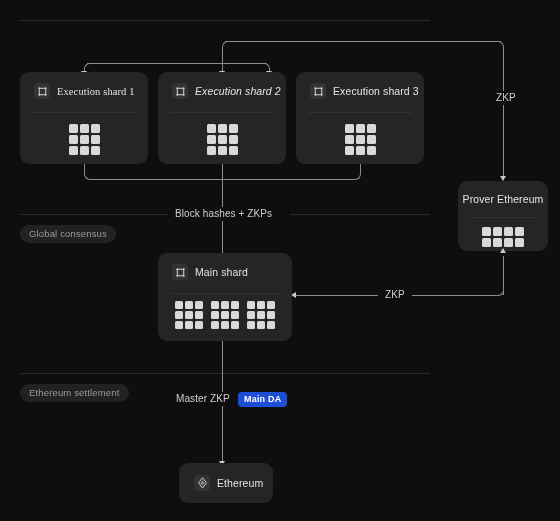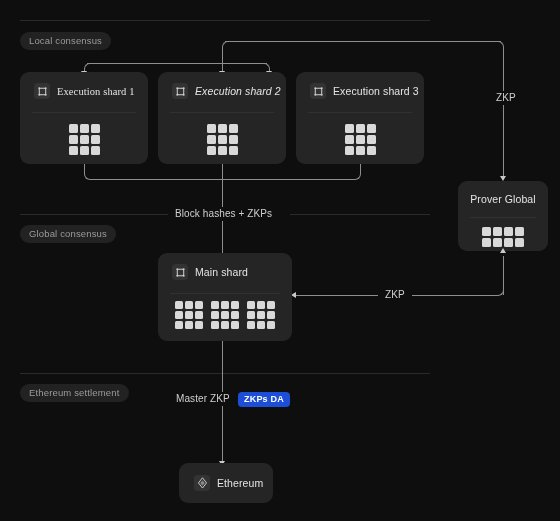--- a/index.html
+++ b/index.html
@@ -170,21 +170,20 @@
 </head>
 <body>
 
 <div id="canvas">
 
   <div class="divider" style="left:20px; top:20px; width:410px;"></div>
   <div class="divider" style="left:20px; top:214px; width:148px;"></div>
   <div class="divider" style="left:290px; top:214px; width:140px;"></div>
   <div class="divider" style="left:20px; top:373px; width:410px;"></div>
 
-  <div class="section-pill" style="left:20px; top:32px;">Local consensus</div>
   <div class="section-pill" style="left:20px; top:225px;">Global consensus</div>
   <div class="section-pill" style="left:20px; top:384px;">Ethereum settlement</div>
 
   <div class="wire h" style="left:87px; top:63px; width:180px;"></div>
 
   <div class="corner c-tl" style="left:84px; top:63px;"></div>
   <div class="corner c-tr" style="left:264px; top:63px;"></div>
   <div class="wire v" style="left:84px; top:69px; height:5px;"></div>
   <div class="wire v" style="left:269px; top:69px; height:5px;"></div>
 
@@ -294,21 +293,21 @@
   <div class="corner c-bl" style="left:84px; top:174px;"></div>
   <div class="corner c-br" style="left:355px; top:174px;"></div>
   <div class="wire h" style="left:90px; top:179px; width:265px;"></div>
   <div class="wire v" style="left:222px; top:164px; height:92px;"></div>
   <div class="arrow-d" style="left:218.5px; top:253px;"></div>
 
   <div class="edge-label" style="left:168px; top:207px;">Block hashes + ZKPs</div>
 
   <div class="card" style="left:458px; top:181px; width:90px; height:70px;">
     <div class="card-head centered" style="padding-top:12px;">
-      <span class="card-title">Prover Global</span>
+      <span class="card-title">Prover Ethereum</span>
     </div>
     <div class="card-rule" style="top:36px;"></div>
     <div class="grid-wrap" style="top:46px;">
       <div class="grid" style="grid-template-columns:repeat(4,9px);">
         <div class="cell"></div>
           <div class="cell"></div>
           <div class="cell"></div>
           <div class="cell"></div>
         <div class="cell"></div>
           <div class="cell"></div>
@@ -373,21 +372,21 @@
           <div class="cell sm"></div>
           <div class="cell sm"></div>
       </div>
     </div>
   </div>
 
   <div class="wire v" style="left:222px; top:341px; height:123px;"></div>
   <div class="arrow-d" style="left:218.5px; top:461px;"></div>
 
   <div class="edge-label" style="left:169px; top:392px;">Master ZKP</div>
-  <div class="badge" style="left:238px; top:392px;">ZKPs DA</div>
+  <div class="badge" style="left:238px; top:392px;">Main DA</div>
 
   <div class="card" style="left:179px; top:463px; width:94px; height:40px;">
     <div class="card-head" style="padding:12px 0 0 15px;">
       <span class="head-icon">
         <svg width="11" height="12" viewBox="0 0 12 13">
           <path d="M6 0.8 L10.4 6.4 L6 12 L1.6 6.4 Z" fill="none" stroke="#cfcfcf" stroke-width="1.05" stroke-linejoin="round"></path>
           <path d="M6 3.4 L8.5 6.4 L6 9.4 L3.5 6.4 Z" fill="#cfcfcf" opacity="0.55"></path>
         </svg>
       </span>
       <span class="card-title">Ethereum</span>

